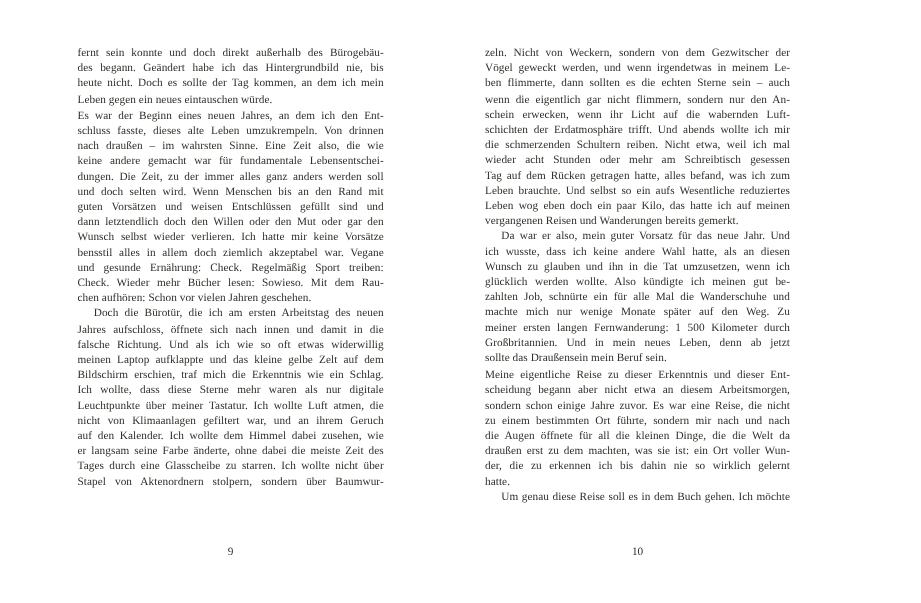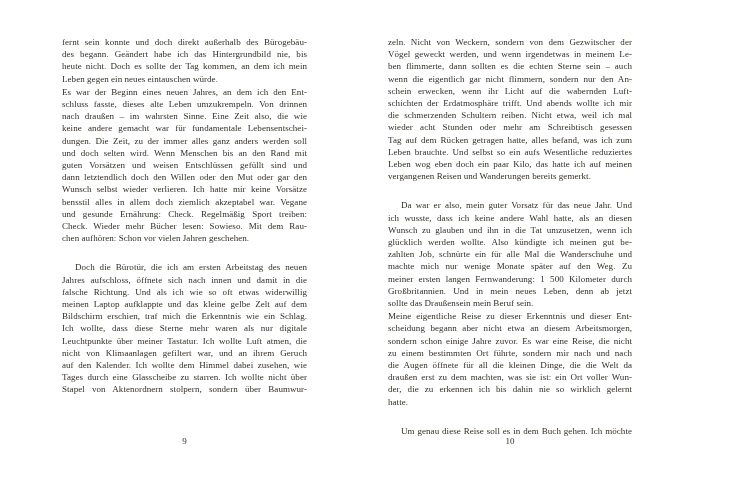--- a/index.html
+++ b/index.html
@@ -29,21 +29,21 @@
     font-size: 9px;
     line-height: 12.2px;
     letter-spacing: 0.05px;
   }
   .line {
     text-align: justify;
     text-align-last: justify;
     white-space: normal;
   }
   .line.end { text-align-last: left; }
-  .line.ind { text-indent: 13px; margin-top: 17px; }
+  .line.ind { text-indent: 13px; }
   .para.spaced { margin-top: 1px; }
   .folio {
     position: absolute;
     top: 400px;
     left: 0;
     width: 100%;
     text-align: center;
     font-size: 9px;
     color: #322e29;
   }
@@ -79,20 +79,21 @@
         <div class="para">
           <div class="line ind">Doch die Bürotür, die ich am ersten Arbeitstag des neuen</div>
           <div class="line">Jahres aufschloss, öffnete sich nach innen und damit in die</div>
           <div class="line">falsche Richtung. Und als ich wie so oft etwas widerwillig</div>
           <div class="line">meinen Laptop aufklappte und das kleine gelbe Zelt auf dem</div>
           <div class="line">Bildschirm erschien, traf mich die Erkenntnis wie ein Schlag.</div>
           <div class="line">Ich wollte, dass diese Sterne mehr waren als nur digitale</div>
           <div class="line">Leuchtpunkte über meiner Tastatur. Ich wollte Luft atmen, die</div>
           <div class="line">nicht von Klimaanlagen gefiltert war, und an ihrem Geruch</div>
           <div class="line">auf den Kalender. Ich wollte dem Himmel dabei zusehen, wie</div>
+          <div class="line">er langsam seine Farbe änderte, ohne dabei die meiste Zeit des</div>
           <div class="line">Tages durch eine Glasscheibe zu starren. Ich wollte nicht über</div>
           <div class="line">Stapel von Aktenordnern stolpern, sondern über Baumwur-</div>
         </div>
       </div>
     <div class="folio">9</div>
   </div>
 
   <div class="page right">
     <div class="text-block">
         <div class="para">

